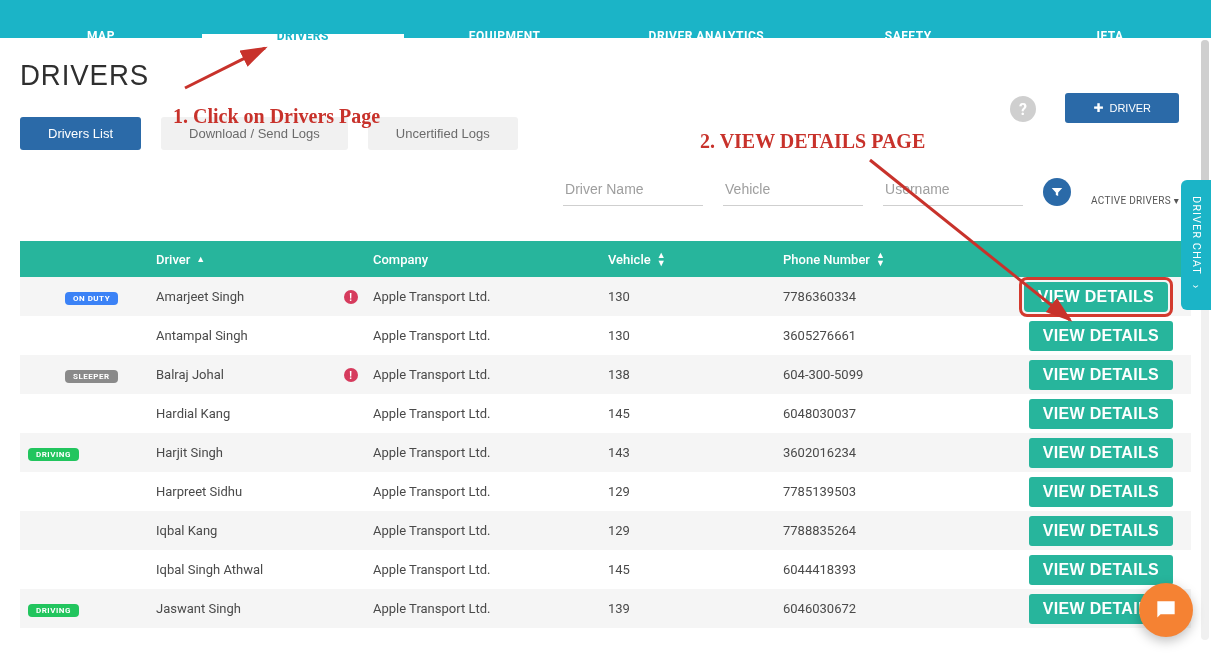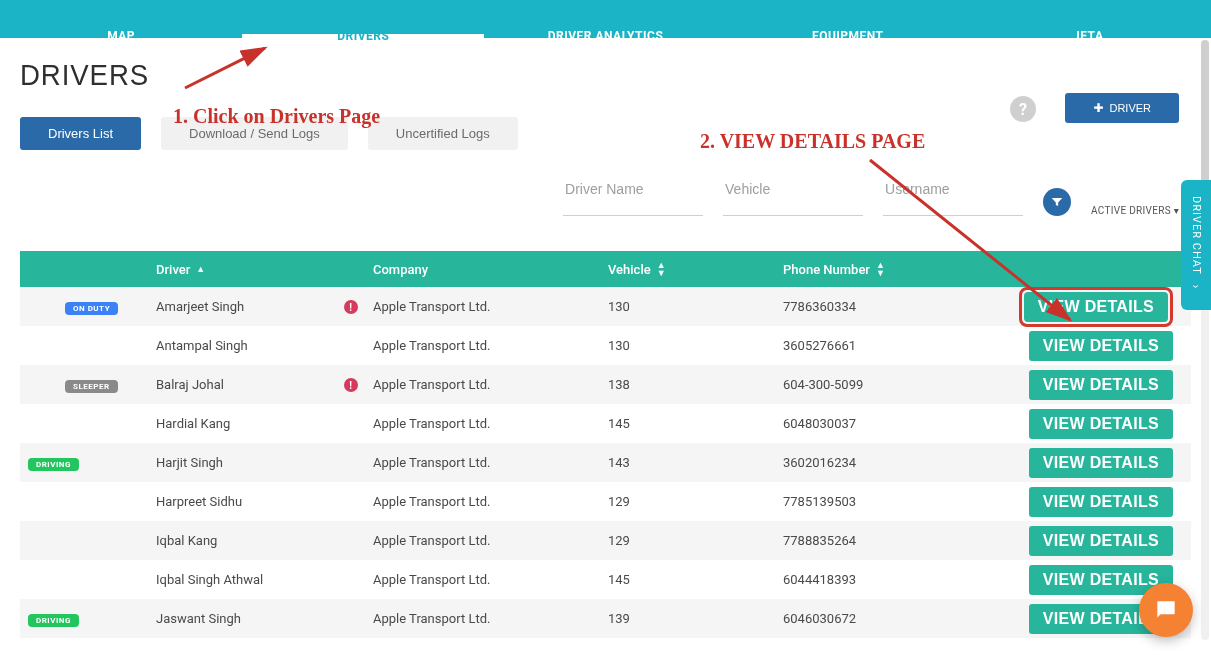--- a/index.html
+++ b/index.html
@@ -86,21 +86,21 @@
     display: flex;
     align-items: flex-end;
     justify-content: flex-end;
     gap: 20px;
     margin-bottom: 35px;
     padding-right: 12px;
   }
   .filter-input {
     border: none;
     border-bottom: 1px solid #cfcfcf;
-    padding: 6px 2px 18px 2px;
+    padding: 6px 2px 8px 2px;
     font-size: 14px;
     width: 140px;
     background: transparent;
     color: #404040;
   }
   .filter-input::placeholder { color: #9e9e9e; }
   .filter-circle {
     width: 28px; height: 28px; border-radius: 50%;
     background: #2b6aa8; color: #fff;
     display: flex; align-items: center; justify-content: center;
@@ -246,22 +246,23 @@
   .scrollbar .thumb {
     width: 100%; height: 180px; background: #cfcfcf; border-radius:4px;
   }
 </style>
 </head>
 <body>
 
 <div class="topnav" id="topnav">
     <div class="topnav-item">MAP</div>
     <div class="topnav-item active">DRIVERS</div>
+    <div class="topnav-item">EQUIPMENT</div>
     <div class="topnav-item">DRIVER ANALYTICS</div>
-    <div class="topnav-item">EQUIPMENT</div>
+    <div class="topnav-item">SAFETY</div>
     <div class="topnav-item">IFTA</div>
   </div>
 
 <div class="scrollbar">
     <div class="thumb"></div>
   </div>
 
 <div class="page">
 
   <div class="title-row">

